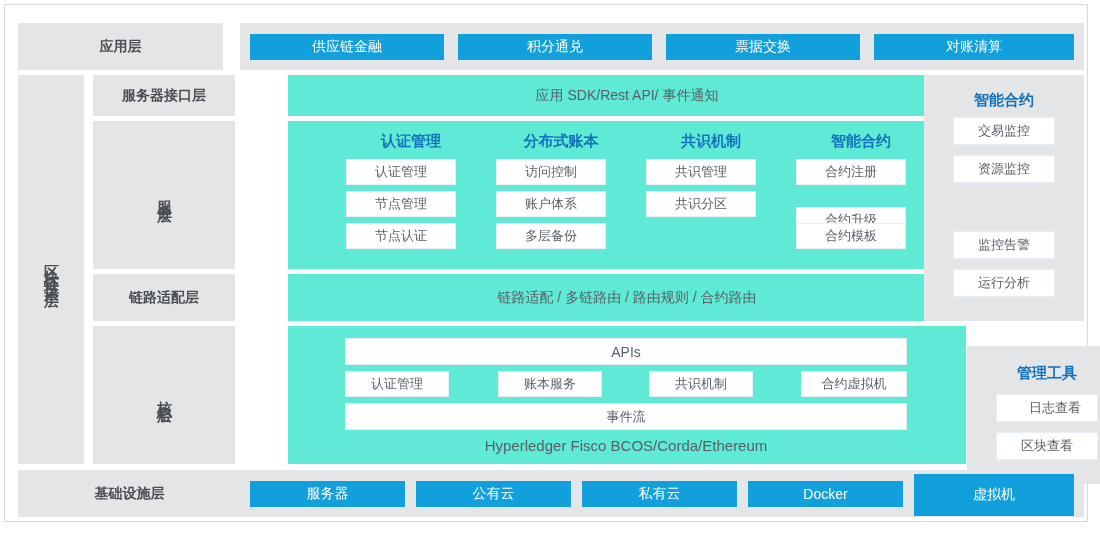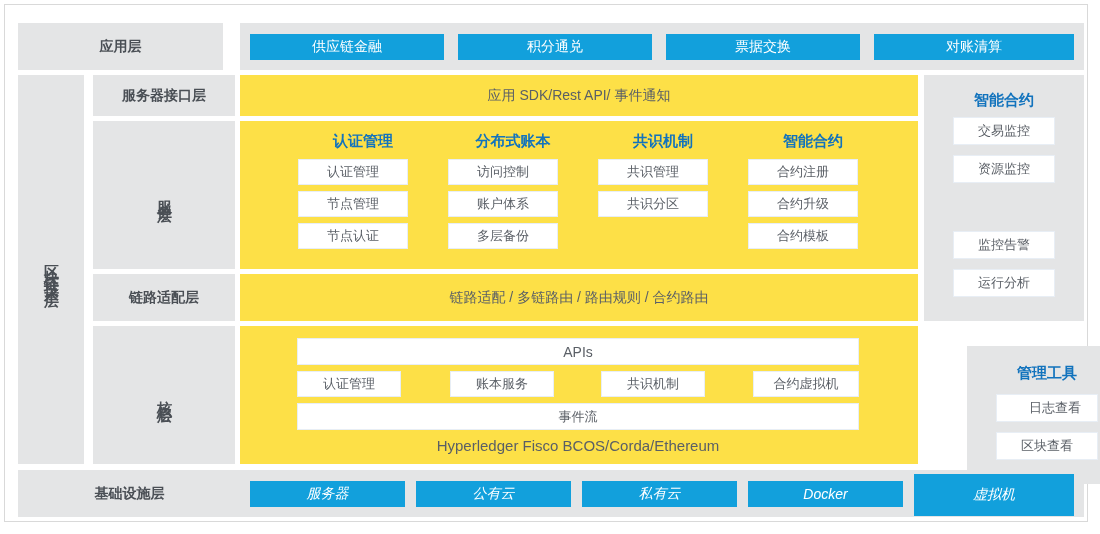--- a/index.html
+++ b/index.html
@@ -10,21 +10,21 @@
     -webkit-font-smoothing:antialiased;
   }
   .frame{
     position:absolute;left:4px;top:4px;width:1084px;height:518px;
     border:1px solid #d9d9d9;
     background:#ffffff;
     box-sizing:border-box;
   }
   
   .gray{background:#e4e5e6;}
-  .blueband{background:#fde047;}
+  .blueband{background:#5eead4;margin-left:48px;}
   .whitechip{
     background:#ffffff;border:1px solid #e8eef5;box-sizing:border-box;
     display:flex;align-items:center;justify-content:center;
     font-size:13px;color:#5a5f66;
   }
   .bluebtn{
     background:#12a0dc;color:#ffffff;
     display:flex;align-items:center;justify-content:center;
     font-size:14px;box-sizing:border-box;
   }
@@ -90,21 +90,21 @@
     <div class="abs whitechip" style="left:208px;top:38px;width:110px;height:26px;">访问控制</div>
     <div class="abs whitechip" style="left:208px;top:70px;width:110px;height:26px;">账户体系</div>
     <div class="abs whitechip" style="left:208px;top:102px;width:110px;height:26px;">多层备份</div>
 
     <div class="abs sec-title" style="left:358px;top:11px;width:130px;">共识机制</div>
     <div class="abs whitechip" style="left:358px;top:38px;width:110px;height:26px;">共识管理</div>
     <div class="abs whitechip" style="left:358px;top:70px;width:110px;height:26px;">共识分区</div>
 
     <div class="abs sec-title" style="left:508px;top:11px;width:130px;">智能合约</div>
     <div class="abs whitechip" style="left:508px;top:38px;width:110px;height:26px;">合约注册</div>
-    <div class="abs whitechip" style="left:508px;top:70px;width:110px;height:26px;text-align:center;">合约升级</div>
+    <div class="abs whitechip" style="left:508px;top:86px;width:110px;height:26px;text-align:center;">合约升级</div>
     <div class="abs whitechip" style="left:508px;top:102px;width:110px;height:26px;">合约模板</div>
   </div>
 
   <div class="abs blueband centertxt" style="left:235px;top:269px;width:678px;height:47px;">链路适配 / 多链路由 / 路由规则 / 合约路由</div>
 
   <div class="abs blueband" style="left:235px;top:321px;width:678px;height:138px;">
     <div class="abs whitechip" style="left:57px;top:12px;width:562px;height:27px;font-size:14px;">APIs</div>
 
     <div class="abs whitechip" style="left:57px;top:45px;width:104px;height:26px;">认证管理</div>
     <div class="abs whitechip" style="left:210px;top:45px;width:104px;height:26px;">账本服务</div>
@@ -125,21 +125,21 @@
   </div>
 
   <div class="abs gray" style="left:962px;top:321px;width:160px;height:138px;margin-top:20px;">
     <div class="abs sec-title" style="left:0;top:18px;width:160px;">管理工具</div>
     <div class="abs whitechip" style="left:29px;top:48px;width:102px;height:28px;padding-left:16px;">日志查看</div>
     <div class="abs whitechip" style="left:29px;top:86px;width:102px;height:28px;">区块查看</div>
   </div>
 
   <div class="abs gray lbl" style="left:13px;top:465px;width:223px;height:47px;">基础设施层</div>
 
-  <div class="abs gray" style="left:235px;top:465px;width:844px;height:47px;font-style:italic;">
+  <div class="abs gray" style="left:235px;top:465px;width:844px;height:47px;">
     <div class="abs bluebtn" style="left:10px;top:11px;width:155px;height:26px;">服务器</div>
     <div class="abs bluebtn" style="left:176px;top:11px;width:155px;height:26px;">公有云</div>
     <div class="abs bluebtn" style="left:342px;top:11px;width:155px;height:26px;">私有云</div>
     <div class="abs bluebtn" style="left:508px;top:11px;width:155px;height:26px;">Docker</div>
     <div class="abs bluebtn" style="left:674px;top:4px;width:160px;height:42px;">虚拟机</div>
   </div>
 
 </div>
 
 </body></html>

